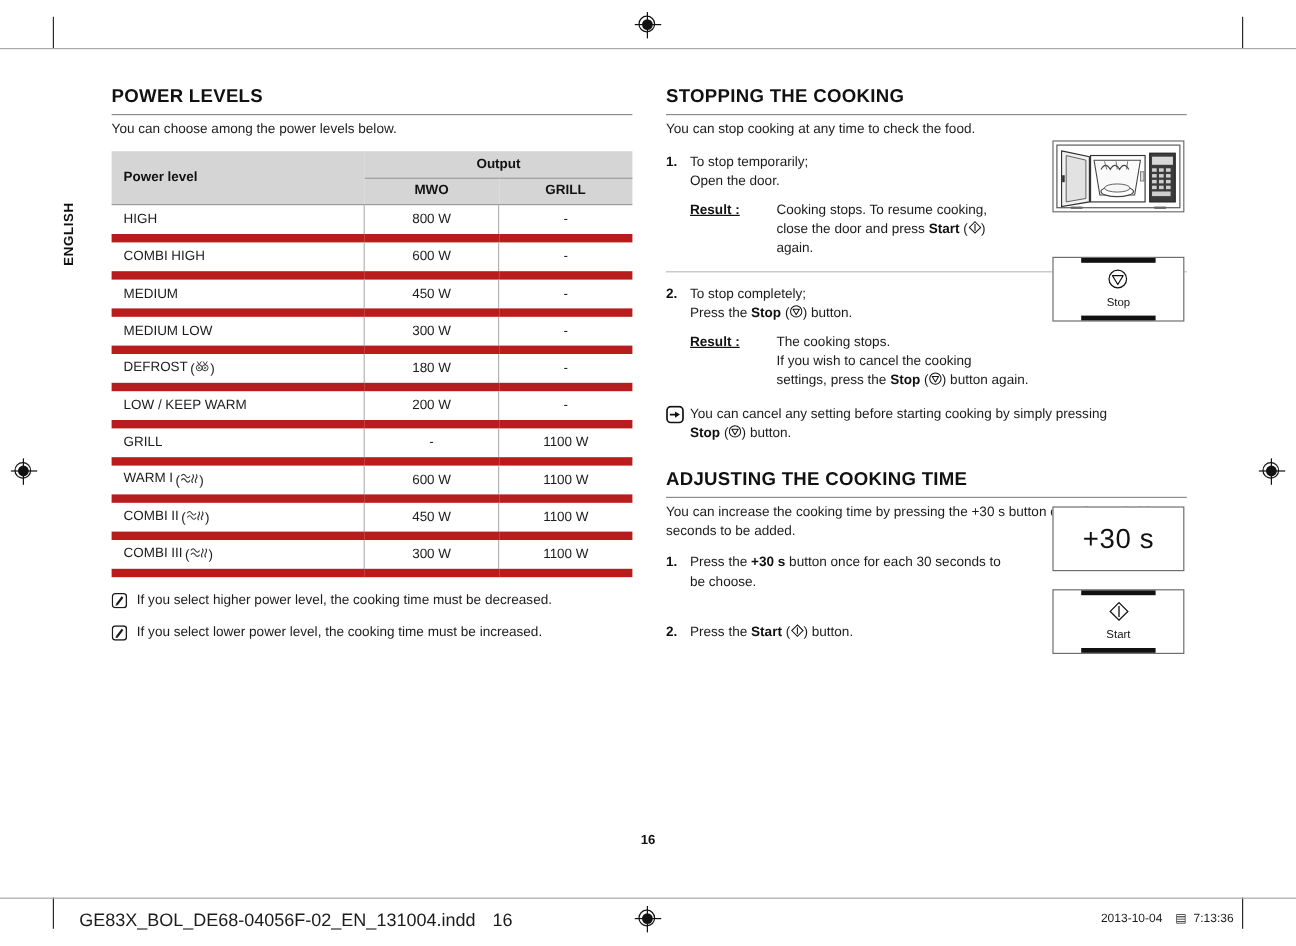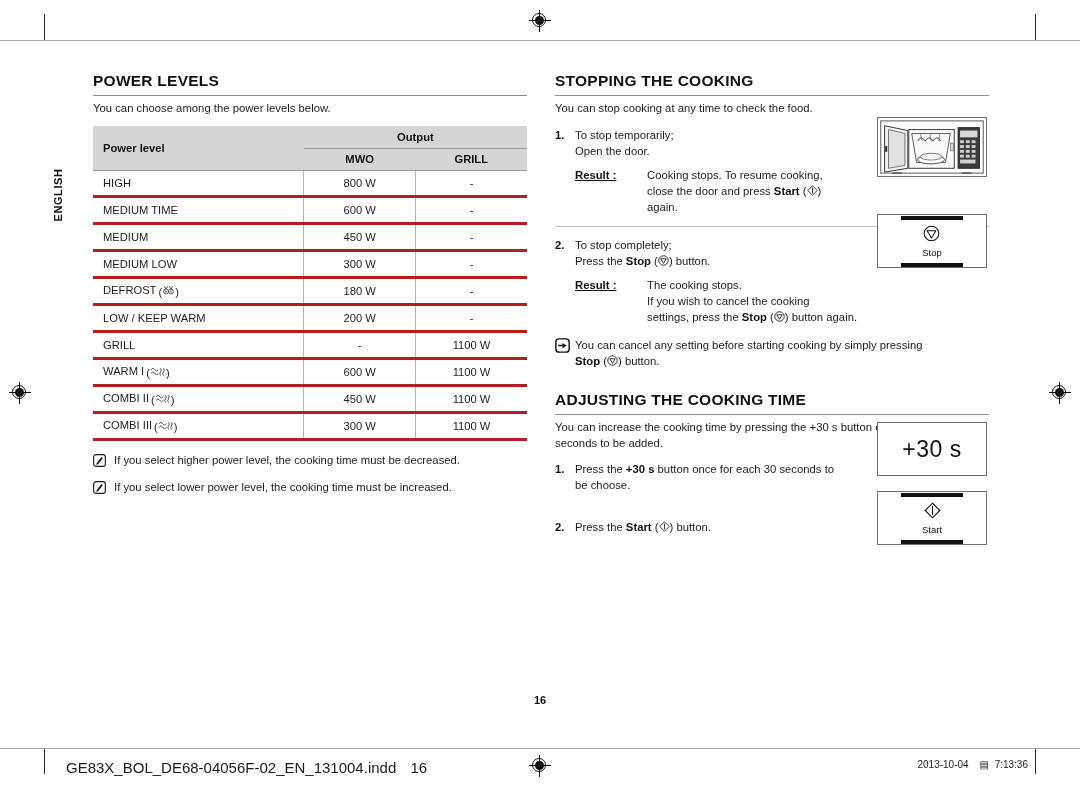--- a/index.html
+++ b/index.html
@@ -120,21 +120,21 @@
     padding-left: 10px !important;
     border-right: 1px solid #9a9a9a;
   }
   th.th-output { border-bottom: 1px solid #9a9a9a; }
   th.th-mwo { border-right: 1px solid #9a9a9a; }
   table.power thead tr.head-top th { height: 22px; }
   table.power thead tr.head-sub th { height: 21px; }
 
   table.power tbody td {
     height: 24px;
-    border-bottom: 3px solid #b91c1c;
+    border-bottom: 7px solid #b91c1c;
     text-align: center;
     color: #1c1c1c;
   }
   table.power tbody td.name {
     text-align: left;
     padding-left: 10px;
     border-right: 1px solid #b4b4b4;
   }
   table.power tbody td.mwo { border-right: 1px solid #b4b4b4; }
   table.power tbody tr:first-child td { border-top: none; }
@@ -341,21 +341,21 @@
         <th class="col-w-gril">GRILL</th>
       </tr>
     </thead>
     <tbody id="power-rows">
         <tr>
           <td class="name col-w-name"><span>HIGH</span></td>
           <td class="mwo col-w-mwo">800 W</td>
           <td class="col-w-gril">-</td>
         </tr>
         <tr>
-          <td class="name col-w-name"><span>MEDIUM TIME</span></td>
+          <td class="name col-w-name"><span>COMBI HIGH</span></td>
           <td class="mwo col-w-mwo">600 W</td>
           <td class="col-w-gril">-</td>
         </tr>
         <tr>
           <td class="name col-w-name"><span>MEDIUM</span></td>
           <td class="mwo col-w-mwo">450 W</td>
           <td class="col-w-gril">-</td>
         </tr>
         <tr>
           <td class="name col-w-name"><span>MEDIUM LOW</span></td>

